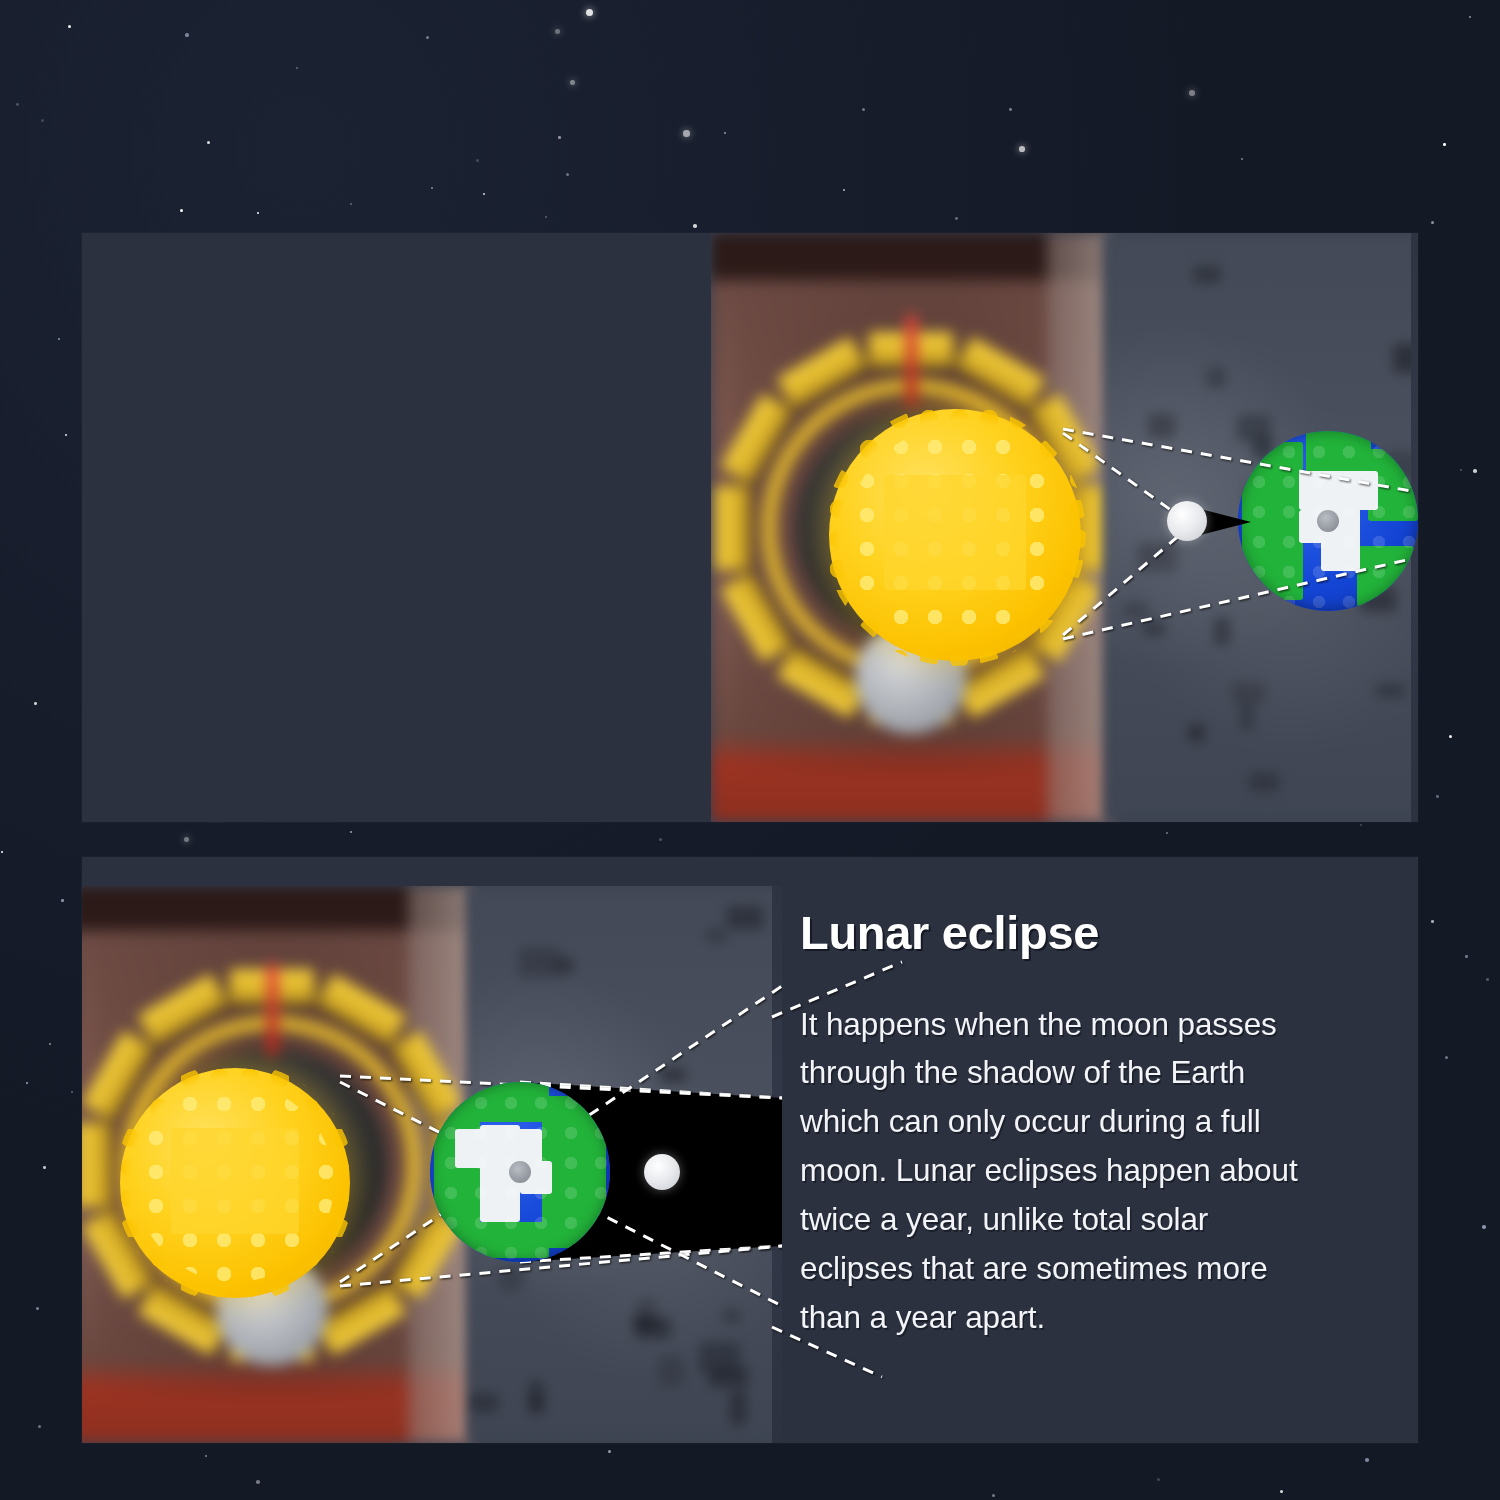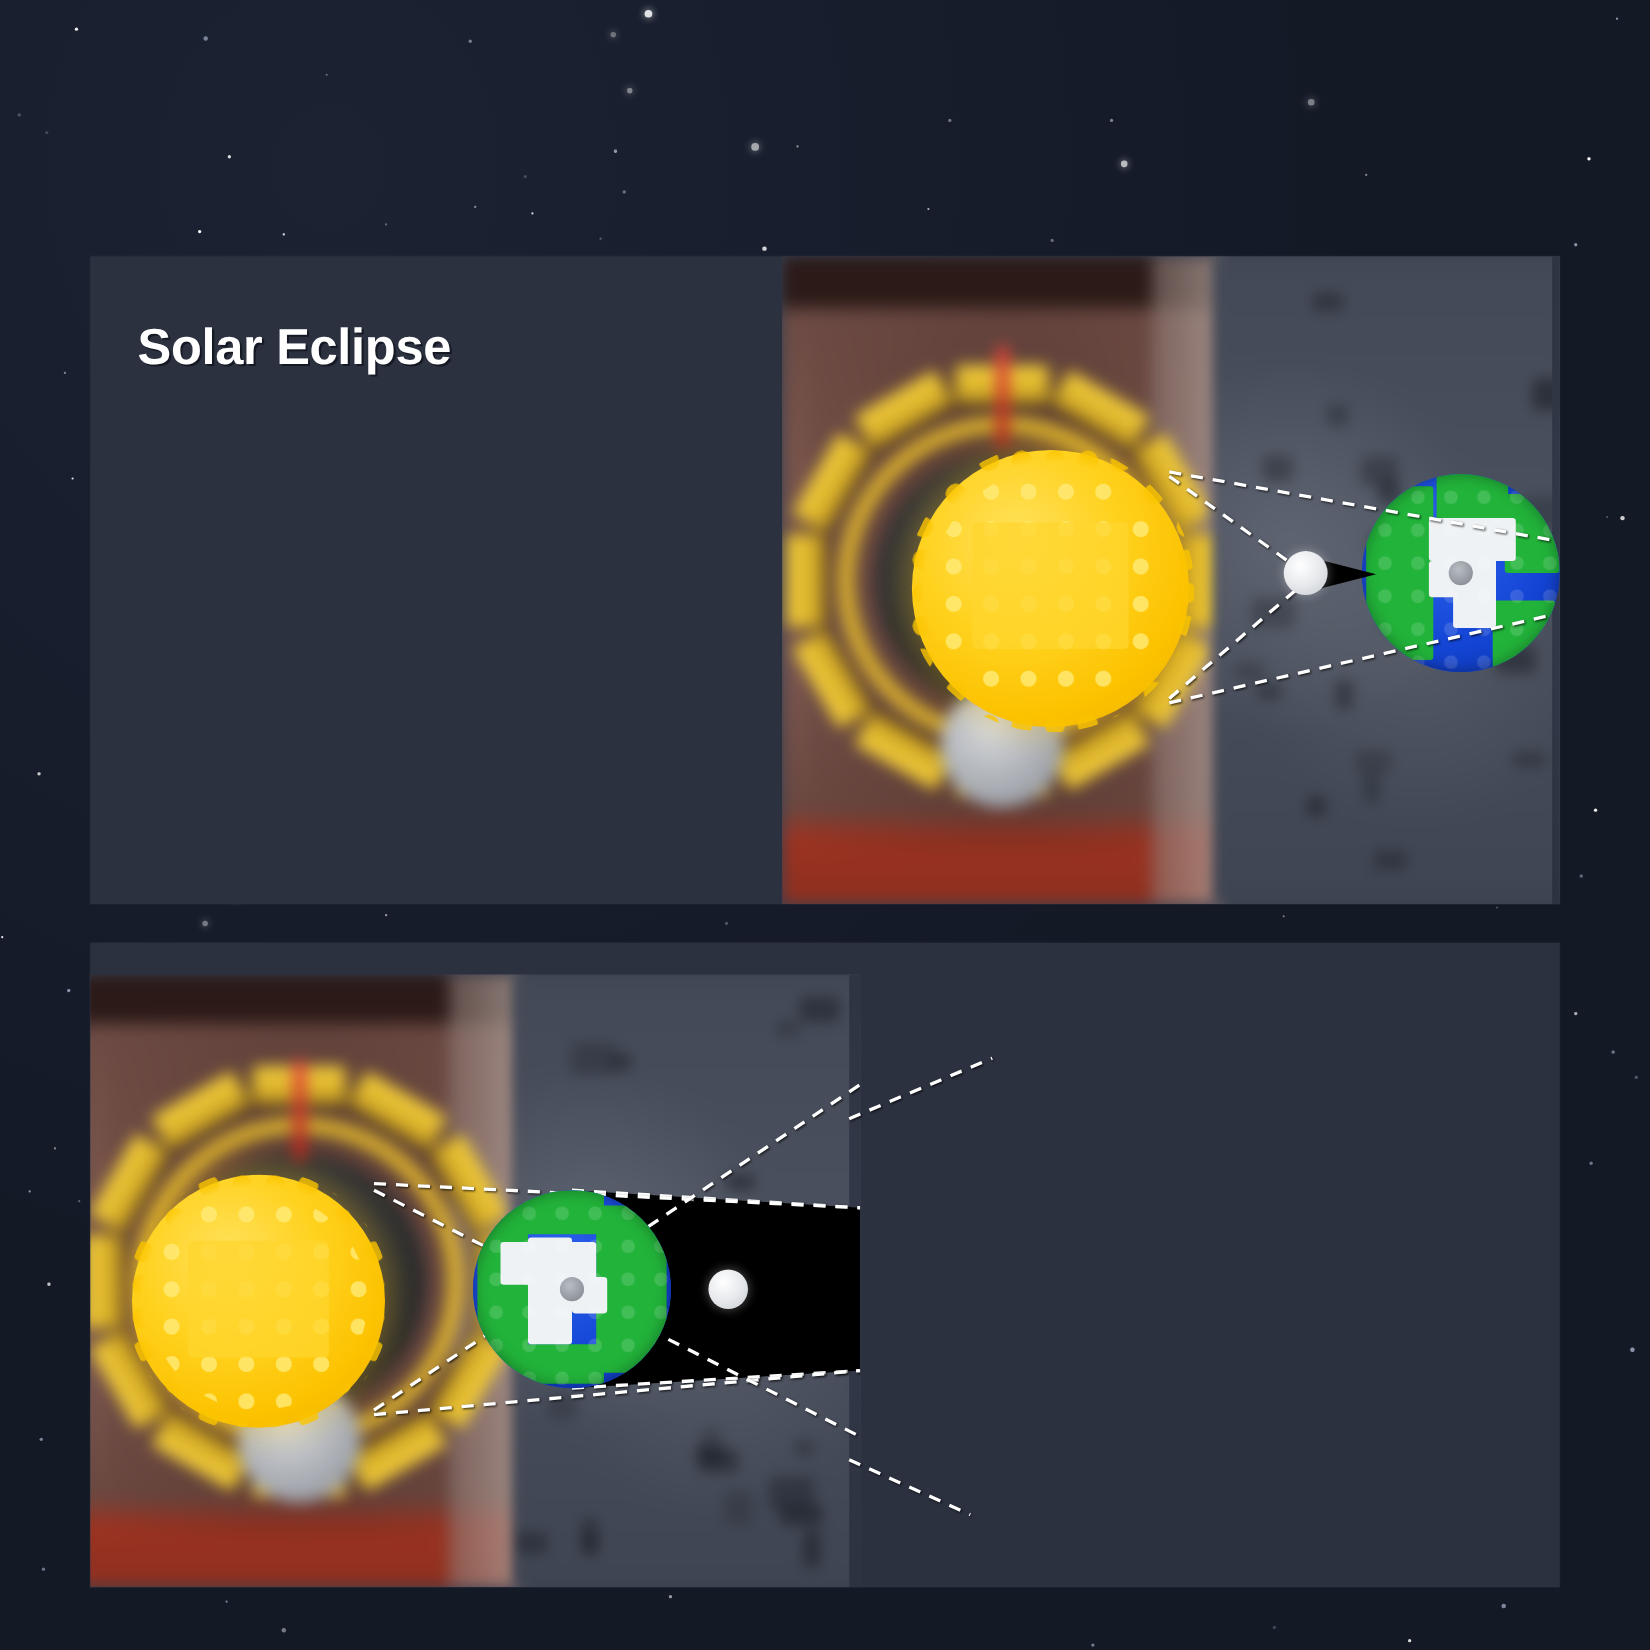--- a/index.html
+++ b/index.html
@@ -500,21 +500,20 @@
       <div class="star glow" style="width: 6.6px; height: 6.6px; left: 684px; top: 1084px; opacity: 0.89;"></div>
       <div class="star dim" style="width: 1.9px; height: 1.9px; left: 1146px; top: 1198px; opacity: 0.97;"></div>
       <div class="star" style="width: 3.6px; height: 3.6px; left: 730px; top: 1040px; opacity: 0.42;"></div>
       <div class="star" style="width: 1.8px; height: 1.8px; left: 350px; top: 831px; opacity: 0.58;"></div>
     </div>
 
 
   <div class="card" id="card-solar">
 
     <div class="text-col" id="solar-text">
-      <div class="card-heading">Solar Eclipse</div>
     </div>
 
     <div class="photo" id="solar-photo">
 
       <div class="box-backdrop">
         <div class="box-face"></div>
         <div class="box-inner-shadow"></div>
         <div class="box-right-wall"></div>
         <div class="ring-arc"></div>
         <div class="ring-core"></div>
@@ -680,18 +679,25 @@
       <div class="moon-ball" style="left:562px; top:268px; width:36px; height:36px;"></div>
     </div>
 
     <svg class="ray-svg" style="z-index:3;" viewBox="0 0 1336 586" preserveAspectRatio="none">
       <path class="connector" d="M690,160 L820,105"></path>
       <path class="connector" d="M690,470 L800,520"></path>
     </svg>
 
     <div class="text-col" id="lunar-text">
       <div class="card-heading">
-        <br>
+        <span>Lunar eclipse</span><br>
       </div>
+      <div class="card-body">It happens when the moon passes
+through the shadow of the Earth
+which can only occur during a full
+moon. Lunar eclipses happen about
+twice a year, unlike total solar
+eclipses that are sometimes more
+than a year apart.</div>
     </div>
   </div>
 
 </div>
 
 </body></html>

